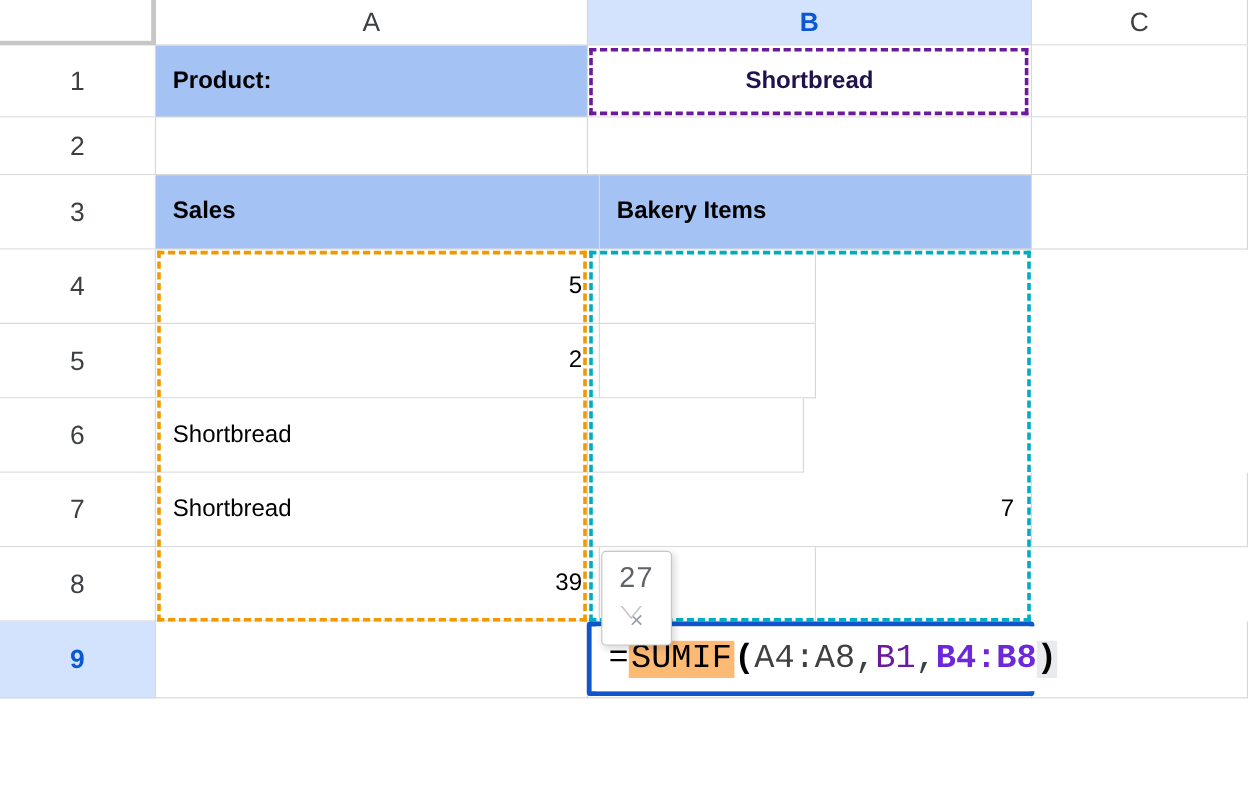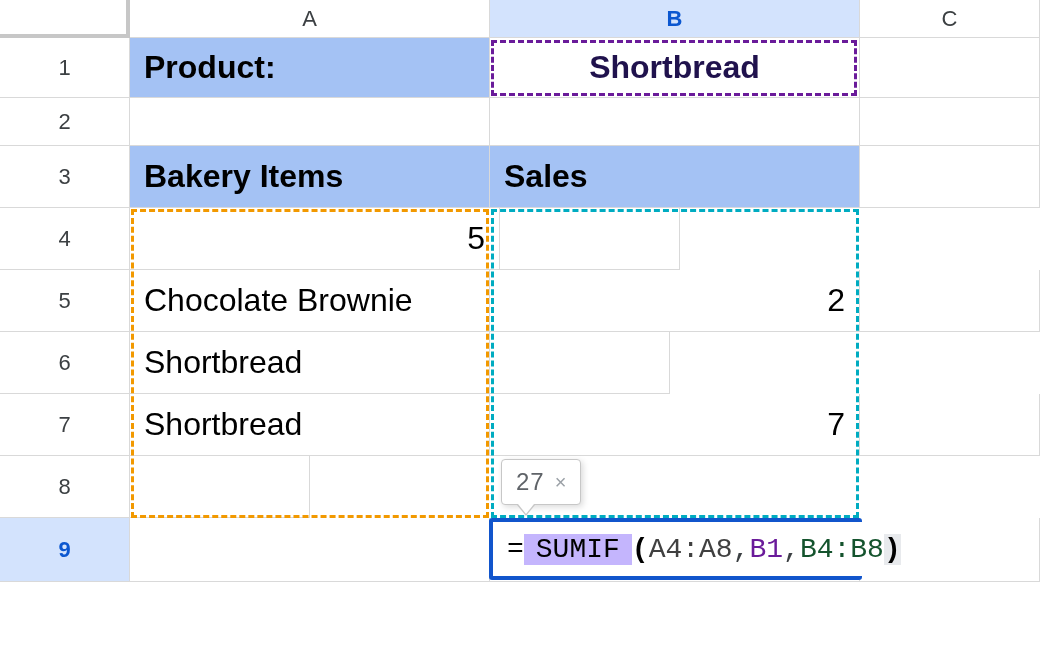--- a/index.html
+++ b/index.html
@@ -59,21 +59,21 @@
     background: #d3e3fd;
     color: #0b57d0;
     font-weight: 700;
   }
   .cell {
     border-right: 1px solid #d9d9d9;
     border-bottom: 1px solid #d9d9d9;
     display: flex;
     align-items: center;
     padding: 0 14px;
-    font-size: 32px;
+    font-size: 20px;
     color: #000;
     background: #fff;
     position: relative;
   }
   .cell.header-fill {
     background: #a4c2f4;
     font-weight: 700;
   }
   .cell.right { justify-content: flex-end; }
   .cell.center { justify-content: center; }
@@ -127,41 +127,42 @@
     z-index: 9;
     font-family: "Courier New", monospace;
     font-size: 28px;
     display: flex;
     align-items: center;
     padding: 0 10px;
     background: #fff;
     height: 54px;
   }
   .formula-text .eq { color: #000; }
-  .formula-text .fn { color: #000; background: #c4b5fd; padding: 0 12px; }
+  .formula-text .fn { color: #000; background: #fdba74; padding: 0 2px; }
   .formula-text .paren { color: #000; font-weight: 700; }
   .formula-text .close-paren { background: #e8eaed; }
   .formula-text .range-a { color: #404040; }
   .formula-text .ref-b1 { color: #6a1b9a; text-align: right; }
-  .formula-text .range-b { color: #14532d; }
+  .formula-text .range-b { color: #6d28d9; font-weight: bold; }
   .formula-text .comma { color: #3c4043; }
 
   
   .tooltip {
     position: absolute;
     background: #fff;
     border: 1px solid #c7c7c7;
     border-radius: 4px;
     box-shadow: 2px 2px 6px rgba(0,0,0,0.15);
     font-size: 24px;
     padding: 8px 14px;
     display: flex;
     align-items: center;
     gap: 10px;
     z-index: 20;
+    flex-direction: column;
   }
   .tooltip .val { color: #5f6368; letter-spacing: 1px; }
   .tooltip .closex { color: #9aa0a6; cursor: pointer; font-size: 20px; }
   .tooltip-tail {
     position: absolute;
     width: 0; height: 0;
     border-left: 8px solid transparent;
     border-right: 8px solid transparent;
     border-top: 10px solid #fff;
     z-index: 21;
@@ -200,53 +201,53 @@
 
   <div class="row">
     <div class="row-header h-2">2</div>
     <div class="cell col-A h-2"></div>
     <div class="cell col-B h-2"></div>
     <div class="cell col-C h-2"></div>
   </div>
 
   <div class="row">
     <div class="row-header h-std">3</div>
+    <div class="cell col-B h-std header-fill">Sales</div>
     <div class="cell col-A h-std header-fill">Bakery Items</div>
-    <div class="cell col-B h-std header-fill">Sales</div>
     <div class="cell col-C h-std"></div>
   </div>
 
   <div class="row">
     <div class="row-header h-std">4</div>
     <div class="cell col-B h-std right">5</div>
     <div class="cell col-C h-std"></div>
   </div>
 
   <div class="row">
     <div class="row-header h-std">5</div>
-    <div class="cell col-A h-std">Chocolate Brownie</div>
     <div class="cell col-B h-std right">2</div>
     <div class="cell col-C h-std"></div>
   </div>
 
   <div class="row">
     <div class="row-header h-std">6</div>
     <div class="cell col-A h-std">Shortbread</div>
     <div class="cell col-C h-std"></div>
   </div>
 
   <div class="row">
     <div class="row-header h-std">7</div>
     <div class="cell col-A h-std">Shortbread</div>
     <div class="cell col-B h-std right">7</div>
     <div class="cell col-C h-std"></div>
   </div>
 
   <div class="row">
     <div class="row-header h-std">8</div>
+    <div class="cell col-B h-std right">39</div>
     <div class="cell col-C h-std"></div>
   </div>
 
   <div class="row">
     <div class="row-header h-9 active">9</div>
     <div class="cell col-A h-9"></div>
     <div class="cell col-B h-9"></div>
     <div class="cell col-C h-9"></div>
   </div>
 

